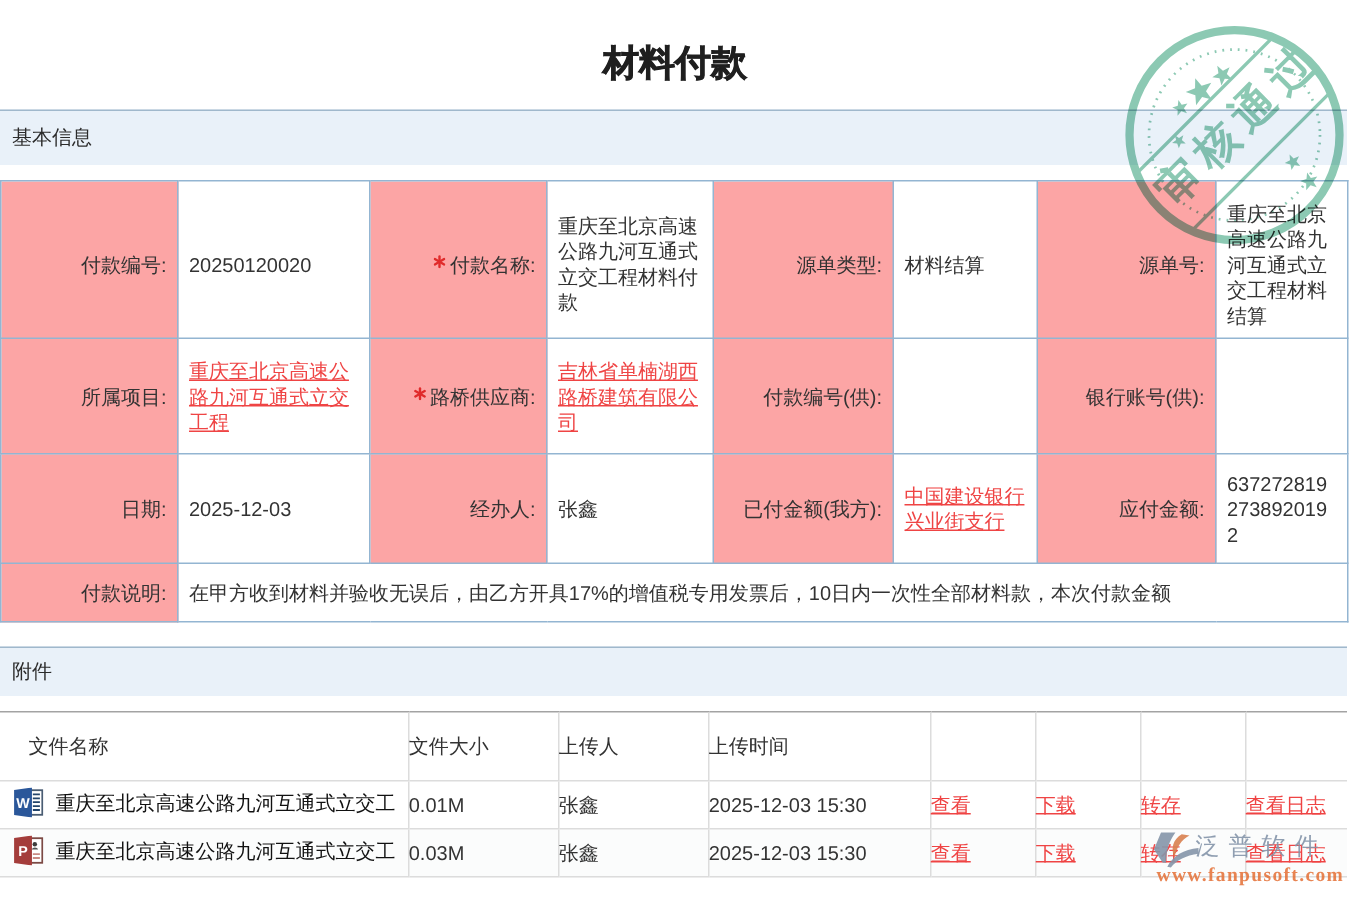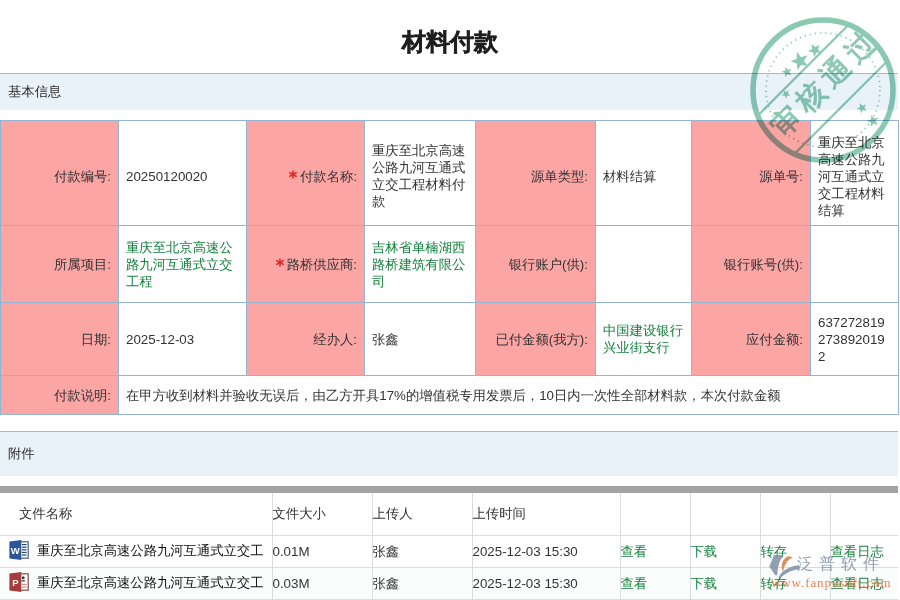--- a/index.html
+++ b/index.html
@@ -8,26 +8,26 @@
 .title{height:73px;display:flex;align-items:center;justify-content:center;
  font-size:24px;font-weight:700;color:#1f1f1f;-webkit-text-stroke:0.5px #1f1f1f;padding-top:11px;box-sizing:border-box}
 .sec{width:898px;height:37px;box-sizing:border-box;background:#E9F1F9;
  border-top:1px solid #A0B8CC;display:flex;align-items:center;padding-left:8px;
  font-size:13.33px;color:#2b2b2b;margin-bottom:10px}
 table.info{border-collapse:collapse;table-layout:fixed;width:898px}
 table.info td{border:1px solid #93B5D2;padding:2px 6px 2px 7px;line-height:17px;
  vertical-align:middle;word-break:break-all}
 table.info td.l{background:#fca5a5;text-align:right;padding:2px 7px 2px 2px}
 table.info tr.r1 td{padding-top:8px;padding-bottom:2px}
-a{color:#15803d;}
-.sec2{margin-top:16px;height:45px}
+a{color:#ef4444;text-decoration:underline}
+.sec2{margin-top:16px;height:33px}
 table.att{border-collapse:collapse;table-layout:fixed;width:898px;margin-top:3px}
 table.att td{border-bottom:1px solid #DCDCDC;padding:0;vertical-align:middle;
  line-height:16px}
-table.att tr.h td{border-top:7px solid #a3a3a3;color:#333}
+table.att tr.h td{border-top:1px solid #a3a3a3;color:#333}
 table.att td+td{border-left:1px solid #DCDCDC}
 table.att td.n{text-align:left;padding-left:9px;white-space:nowrap;overflow:hidden;color:#111}
 table.att tr.h td.n{padding-left:19px;color:#333}
 .ic{display:inline-block;vertical-align:-5px;margin-right:8px}
 .stamp{position:absolute;left:750px;top:16px;z-index:10;mix-blend-mode:multiply}
 .wm{position:absolute;z-index:9}
 </style>
 </head>
 <body>
 <div class="title">材料付款</div>
@@ -64,21 +64,21 @@
 <td class="l">所属项目:</td>
         <td><a>重庆至北京高速公路九河互通式立交工程</a></td>
 <td class="l"><svg width="8" height="9" viewBox="0 0 8 9" style="margin-right:3px;vertical-align:2px">
             <g stroke="#E02B2B" stroke-width="1.6" stroke-linecap="round">
               <line x1="4" y1="1" x2="4" y2="8"></line>
               <line x1="0.9" y1="2.7" x2="7.1" y2="6.3"></line>
               <line x1="7.1" y1="2.7" x2="0.9" y2="6.3"></line>
             </g>
           </svg>路桥供应商:</td>
         <td><a>吉林省单楠湖西路桥建筑有限公司</a></td>
-<td class="l">银行账户(供):</td>
+<td class="l">付款编号(供):</td>
         <td></td>
 <td class="l">银行账号(供):</td>
         <td></td>
 </tr>
 <tr style="height:73px">
 <td class="l">日期:</td>
         <td>2025-12-03</td>
 <td class="l">经办人:</td>
         <td>张鑫</td>
 <td class="l">已付金额(我方):</td>
@@ -179,14 +179,14 @@
 </g>
 </svg>
 
 <div class="wm" style="left:768px;top:554px;width:132px;height:40px">
 <svg width="32" height="26" viewBox="0 0 32 26" style="position:absolute;left:0px;top:0px;opacity:.9">
 <path d="M6,1 L15.6,1 C11.5,6.5 9.6,12.5 9.3,21.2 L7.2,21.2 L1.3,12.4 Z" fill="#8595A9"></path>
 <path d="M25,3 C19.5,6 16.5,10.5 15,17.8 C12.2,11.5 14.2,5.5 19.8,2.2 Z" fill="#D98050"></path>
 <path d="M10.2,23.8 C14,16.5 21,12.3 31,11.3 L31,15.2 C22.5,16.3 16.5,19.5 12.6,24.3 Z" fill="#8595A9"></path>
 </svg>
 <div style="position:absolute;left:29px;top:0px;font-size:16px;letter-spacing:6px;color:rgba(131,148,168,.9);white-space:nowrap">泛普软件</div>
-<div style="position:absolute;left:3px;top:21px;font-family:'Liberation Serif',serif;font-weight:normal;font-size:13px;letter-spacing:0.9px;color:rgba(228,110,52,.85);white-space:nowrap">www.fanpusoft.com</div>
+<div style="position:absolute;left:3px;top:21px;font-family:'Liberation Serif',serif;font-weight:bold;font-size:13px;letter-spacing:0.9px;color:rgba(228,110,52,.85);white-space:nowrap">www.fanpusoft.com</div>
 </div>
 
 </body></html>

